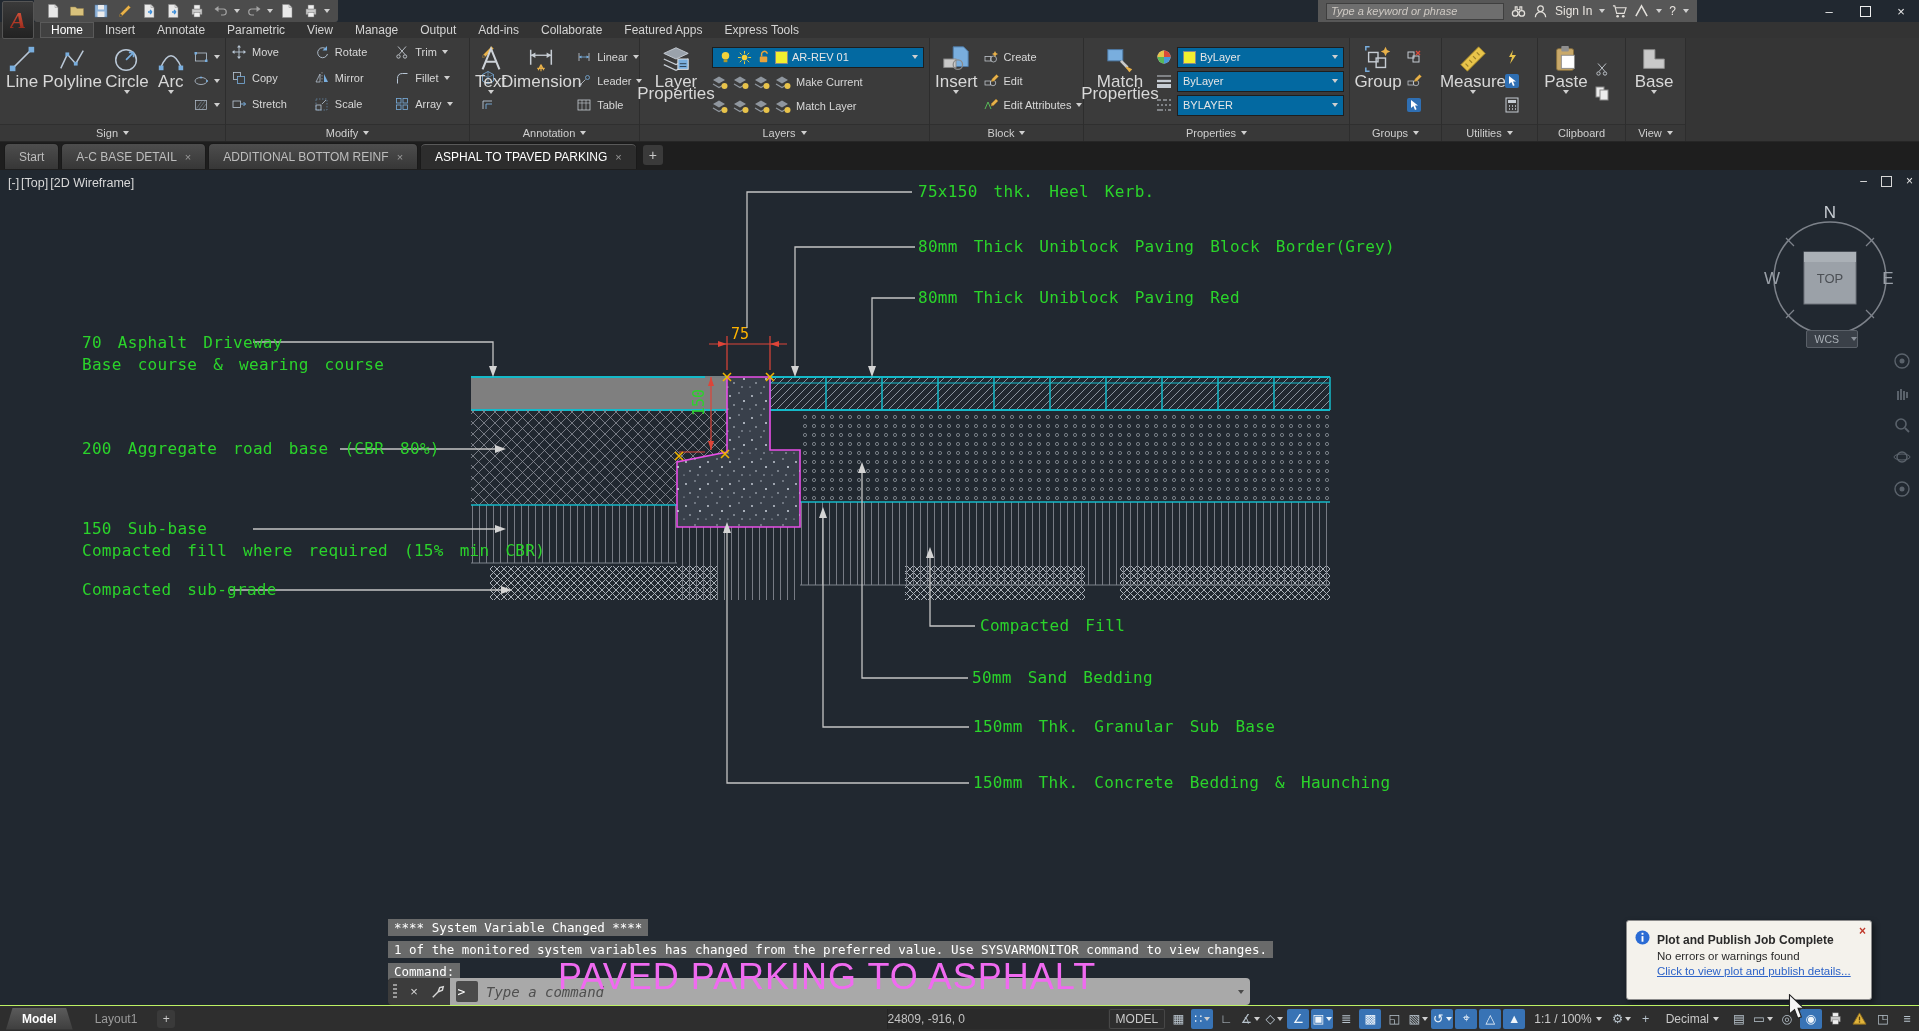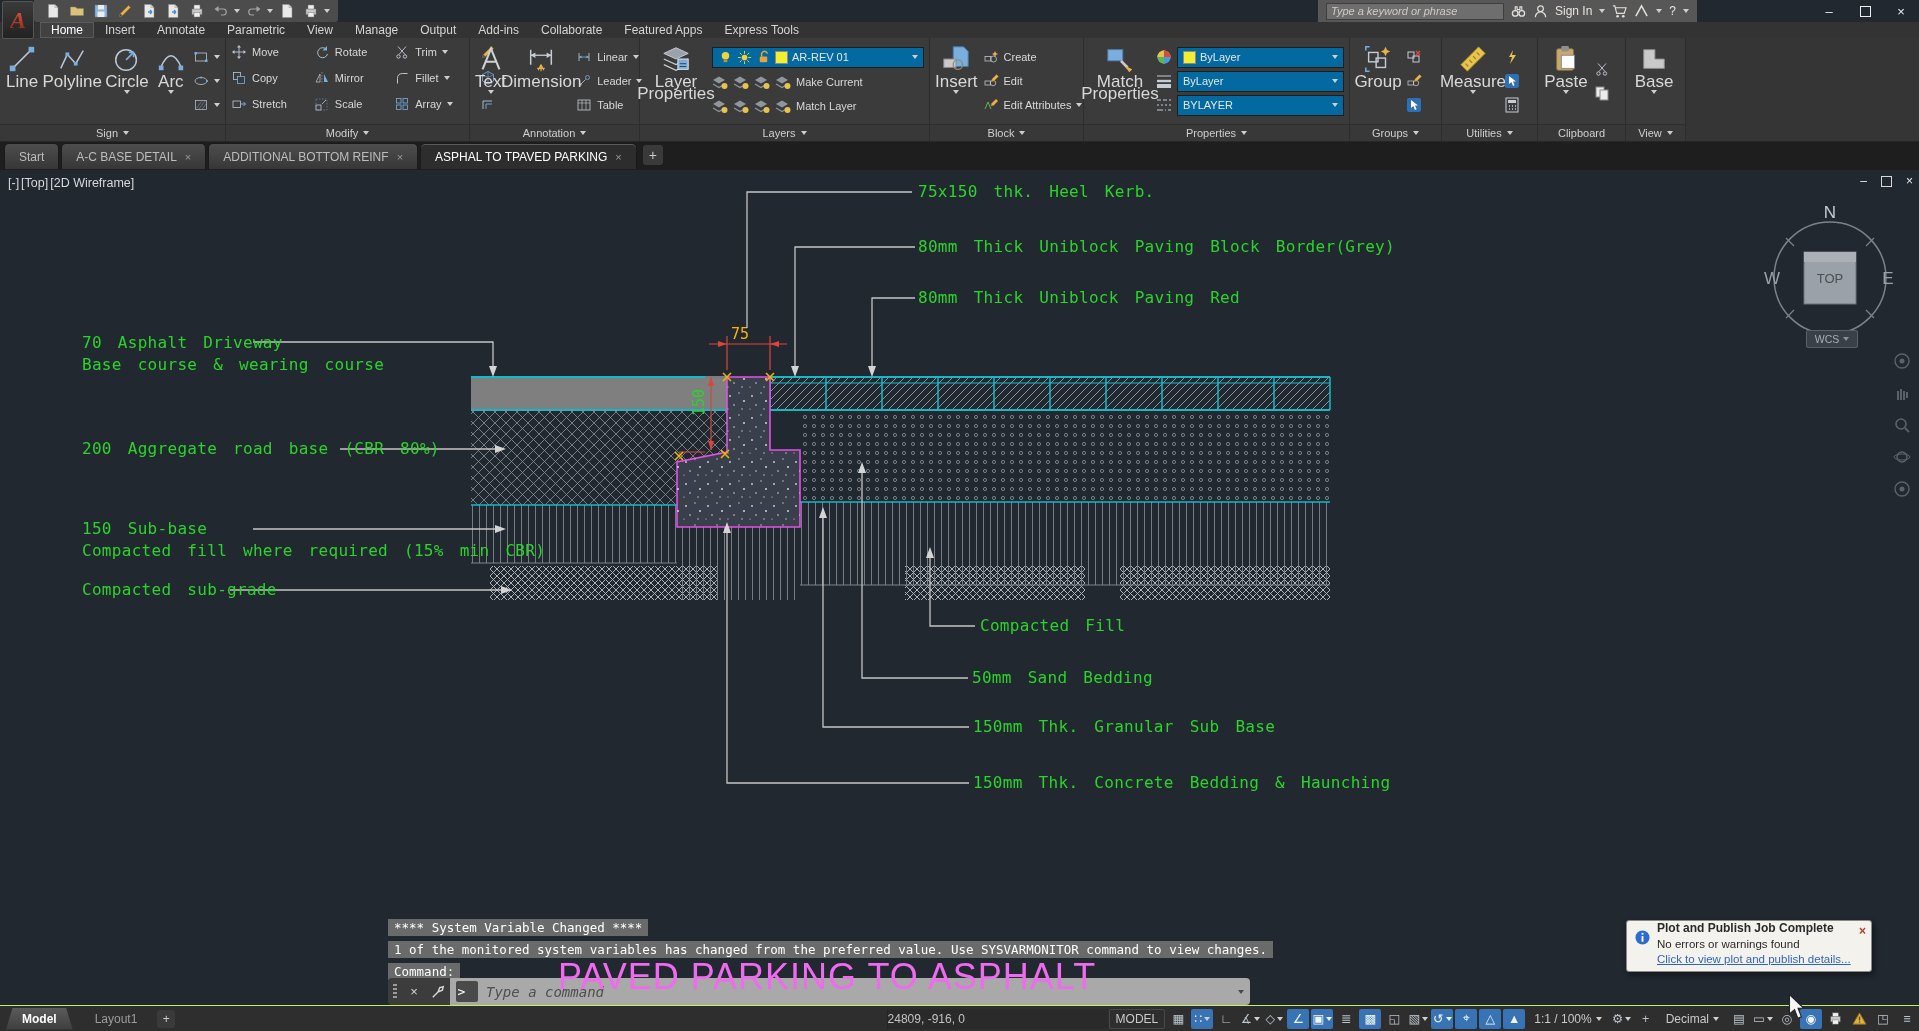--- a/index.html
+++ b/index.html
@@ -53,41 +53,41 @@
   #ftplus{width:20px;height:20px;margin:0 0 3px 4px;background:#3a3a3a;border-radius:3px;color:#c9c9c9;display:flex;align-items:center;justify-content:center;font-size:14px}
   
   #canvas{position:absolute;left:0;top:170px;width:1919px;height:835px;background:#212830;overflow:hidden}
   #vpctl{position:absolute;left:8px;top:6px;color:#d8d8d8;font-size:12.5px;z-index:3;display:flex;gap:2px}
   #dwinctl{position:absolute;right:6px;top:4px;display:flex;gap:14px;z-index:3;color:#e8e8e8;font-size:12px;align-items:center}
   .cadtext{font-family:"DejaVu Sans Mono",monospace;font-size:16px;fill:#2bd42b;word-spacing:6px;letter-spacing:.3px}
   .dimtext{font-family:"DejaVu Sans Mono",monospace;font-size:15px}
   
   #vcube{position:absolute;left:1762px;top:30px;width:136px;height:150px;z-index:3}
   #wcsbox{position:absolute;left:1806px;top:160px;width:50px;height:16px;background:#3a4048;border:1px solid #5a6068;border-radius:2px;
-          color:#a8aeb5;font-size:10.5px;display:flex;align-items:center;justify-content:center;gap:4px;z-index:3}
+          color:#a8aeb5;font-size:10.5px;display:flex;align-items:center;justify-content:flex-end;gap:12px;z-index:3}
   
   #navbar{position:absolute;right:4px;top:182px;width:26px;display:flex;flex-direction:column;gap:14px;align-items:center;opacity:.55;z-index:3}
   #navbar svg{width:18px;height:18px}
   
   #cmdblock{position:absolute;left:388px;top:748px;z-index:4}
   .cmdmsg{display:inline-block;background:rgba(112,112,112,.92);color:#fff;font-family:"DejaVu Sans Mono",monospace;font-size:12.5px;
           padding:1px 6px;margin-bottom:4px;white-space:nowrap}
   #cmdbar{position:absolute;left:388px;top:808px;width:862px;height:27px;display:flex;align-items:center;z-index:4}
   #cmdgrip{width:14px;height:27px;background:#3c3c3c;border-radius:4px 0 0 4px;display:flex;align-items:center;justify-content:center}
   #cmdgrip i{width:4px;height:16px;background:repeating-linear-gradient(#9a9a9a 0 2px,transparent 2px 4px)}
   .cmdtool{width:24px;height:27px;background:#3c3c3c;color:#d8d8d8;display:flex;align-items:center;justify-content:center;font-size:13px}
   #cmdfield{flex:1;height:27px;background:#a9a9a9;border-radius:0 4px 4px 0;display:flex;align-items:center;gap:6px;padding:0 6px}
   #promptbtn{width:22px;height:21px;background:#4a4a4a;color:#fff;font-family:"DejaVu Sans Mono",monospace;font-size:13px;
              display:flex;align-items:center;justify-content:center;border-radius:2px;gap:2px}
   #cmdinput{flex:1;background:transparent;border:none;outline:none;font-family:"DejaVu Sans Mono",monospace;font-size:14px;color:#222}
   #cmdinput::placeholder{color:#4f4f4f;font-style:italic}
   #overlaytext{position:absolute;left:558px;top:786px;z-index:5;color:#f06af0;font-size:36px;font-family:"Liberation Sans",sans-serif;letter-spacing:1px;white-space:nowrap}
   
-  #notif{position:absolute;left:1626px;top:750px;width:246px;height:52px;background:#f4f2ec;border:1px solid #8a8a8a;border-radius:3px;
-         box-shadow:2px 3px 6px rgba(0,0,0,.45);z-index:6;padding:0 10px;box-sizing:border-box;font-size:11.5px;color:#2a2a2a}
+  #notif{position:absolute;left:1626px;top:750px;width:246px;height:80px;background:#f4f2ec;border:1px solid #8a8a8a;border-radius:3px;
+         box-shadow:2px 3px 6px rgba(0,0,0,.45);z-index:6;padding:12px 10px;box-sizing:border-box;font-size:11.5px;color:#2a2a2a}
   #notif .ttl{font-weight:bold;font-size:12px;margin-bottom:3px}
   #notif .lnk{color:#2e64c8;text-decoration:underline;margin-top:3px;display:inline-block}
   #notifclose{position:absolute;right:5px;top:3px;color:#c0392b;font-weight:bold;font-size:12px}
   #notifico{position:absolute;left:8px;top:9px}
   #notif .body{margin-left:20px}
   
   #status{position:absolute;left:0;top:1005px;width:1919px;height:26px;background:#2e2e2e;display:flex;align-items:center;
           font-size:12px;color:#c9c9c9;border-top:1px solid #bef264;box-sizing:border-box}
   .mtab{height:22px;display:flex;align-items:center;padding:0 16px;clip-path:polygon(10% 0,90% 0,100% 100%,0 100%);margin-left:6px}
   .mtab.active{background:linear-gradient(#5b5b5b,#3e3e3e);color:#fff;font-weight:bold}

